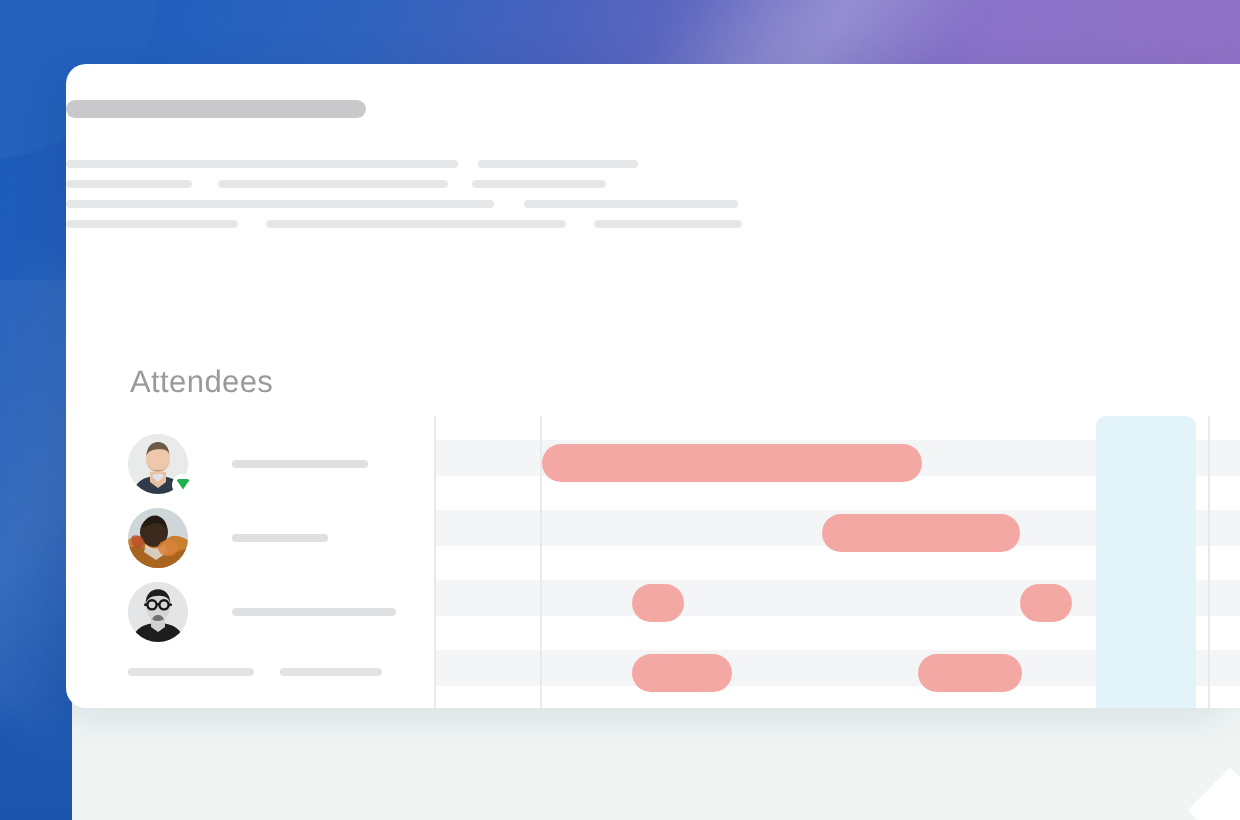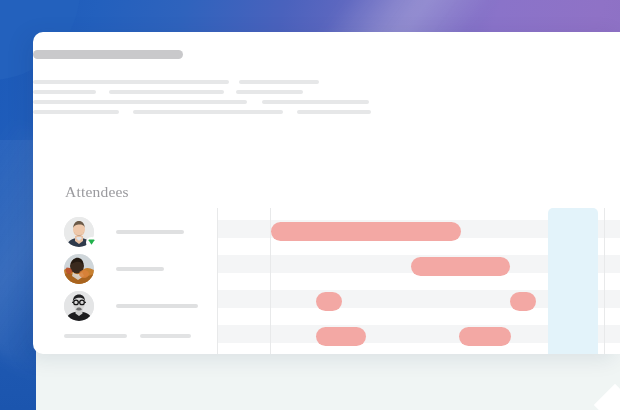--- a/index.html
+++ b/index.html
@@ -5,21 +5,21 @@
   html, body {
     margin: 0;
     padding: 0;
     background: #ffffff;
   }
   #stage {
     position: relative;
     width: 620px;
     height: 410px;
     overflow: hidden;
-    font-family: Liberation Serif, serif;
+    font-family: Liberation Sans, sans-serif;
     background: #ffffff;
   }
 
   
   .bg-base {
     position: absolute;
     inset: 0;
     background: #f0f5f4;
   }
   .bg-gradient {

